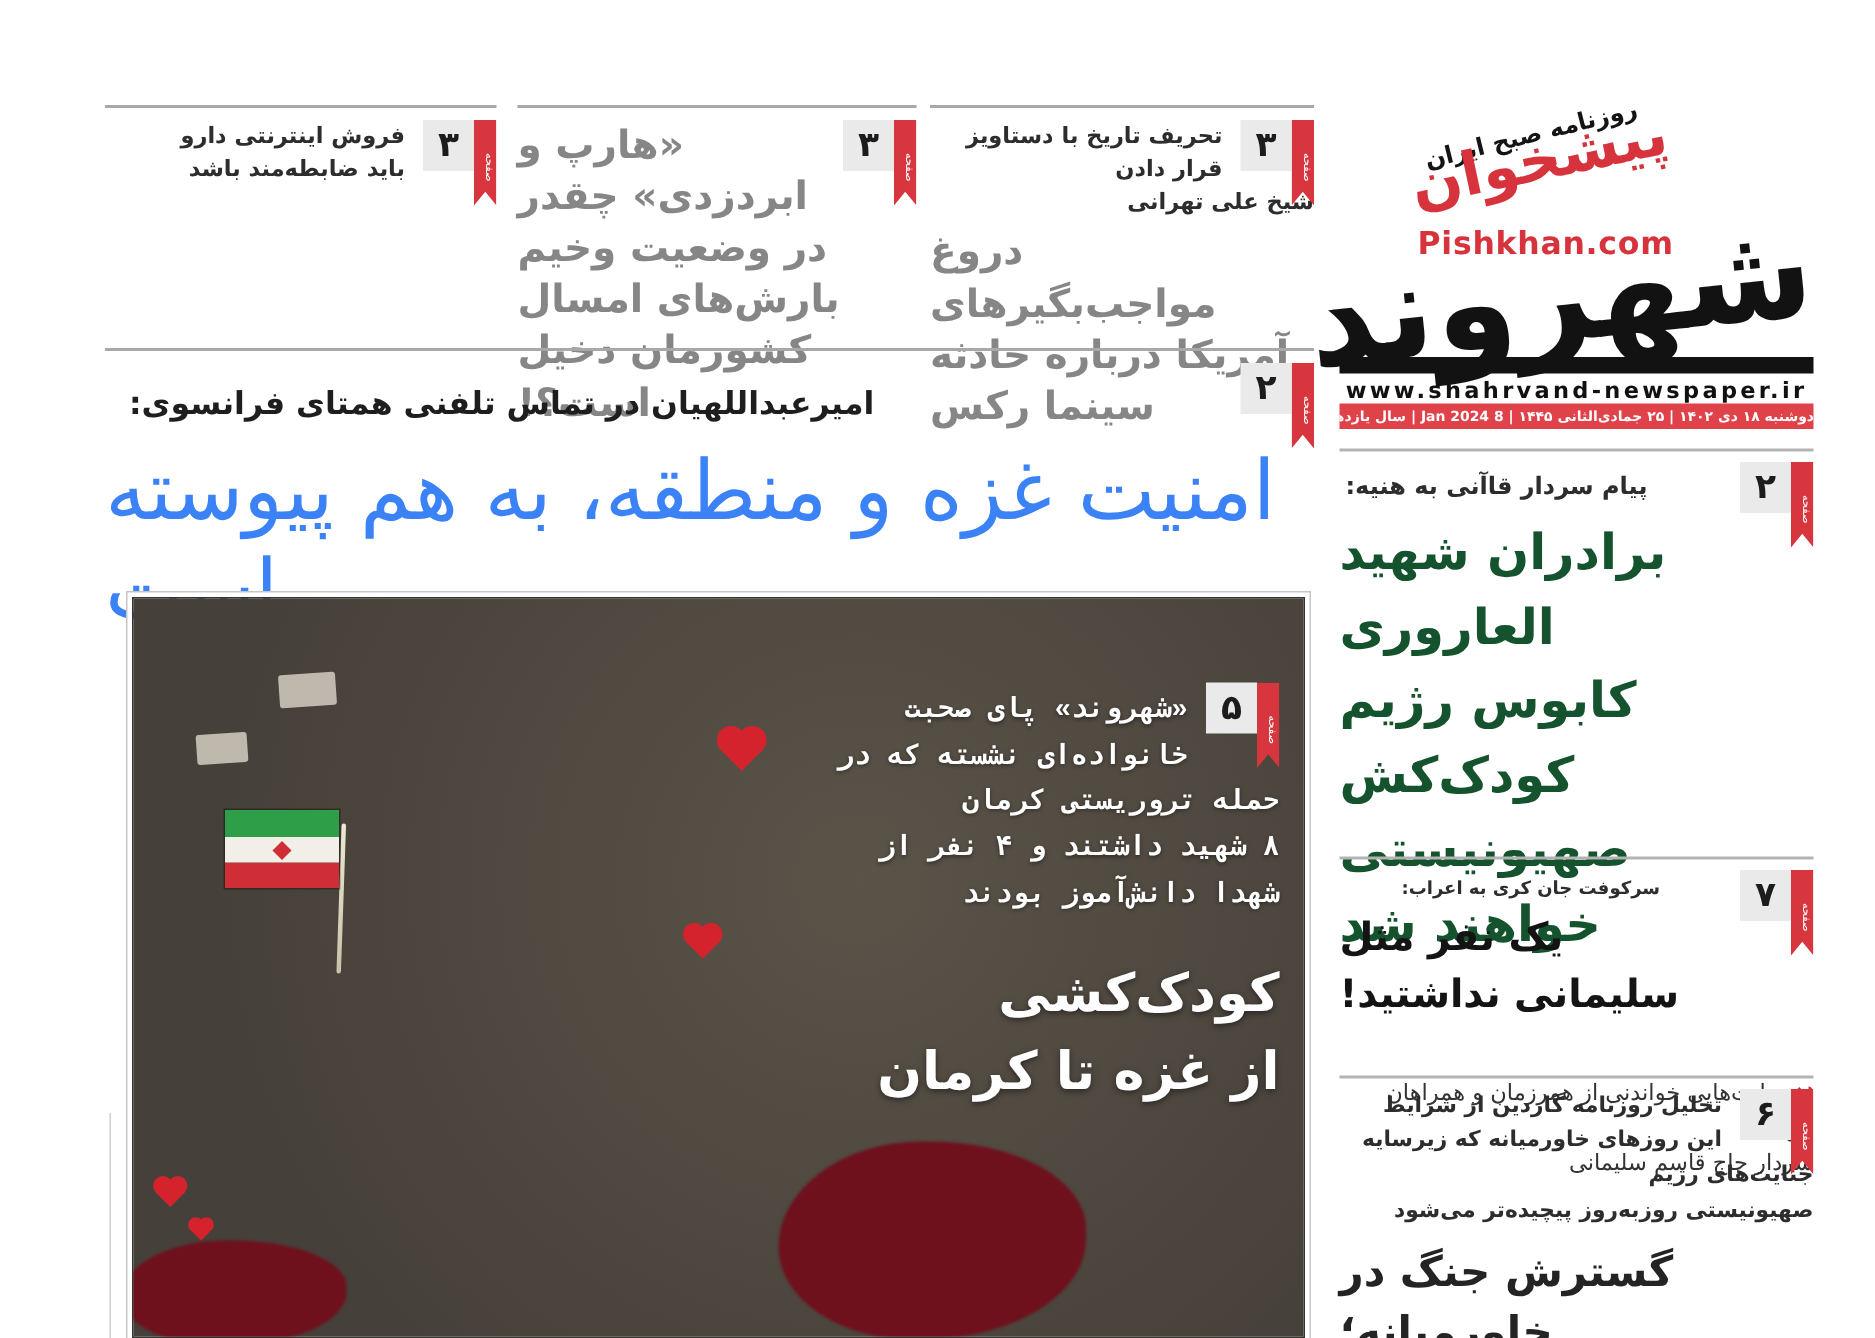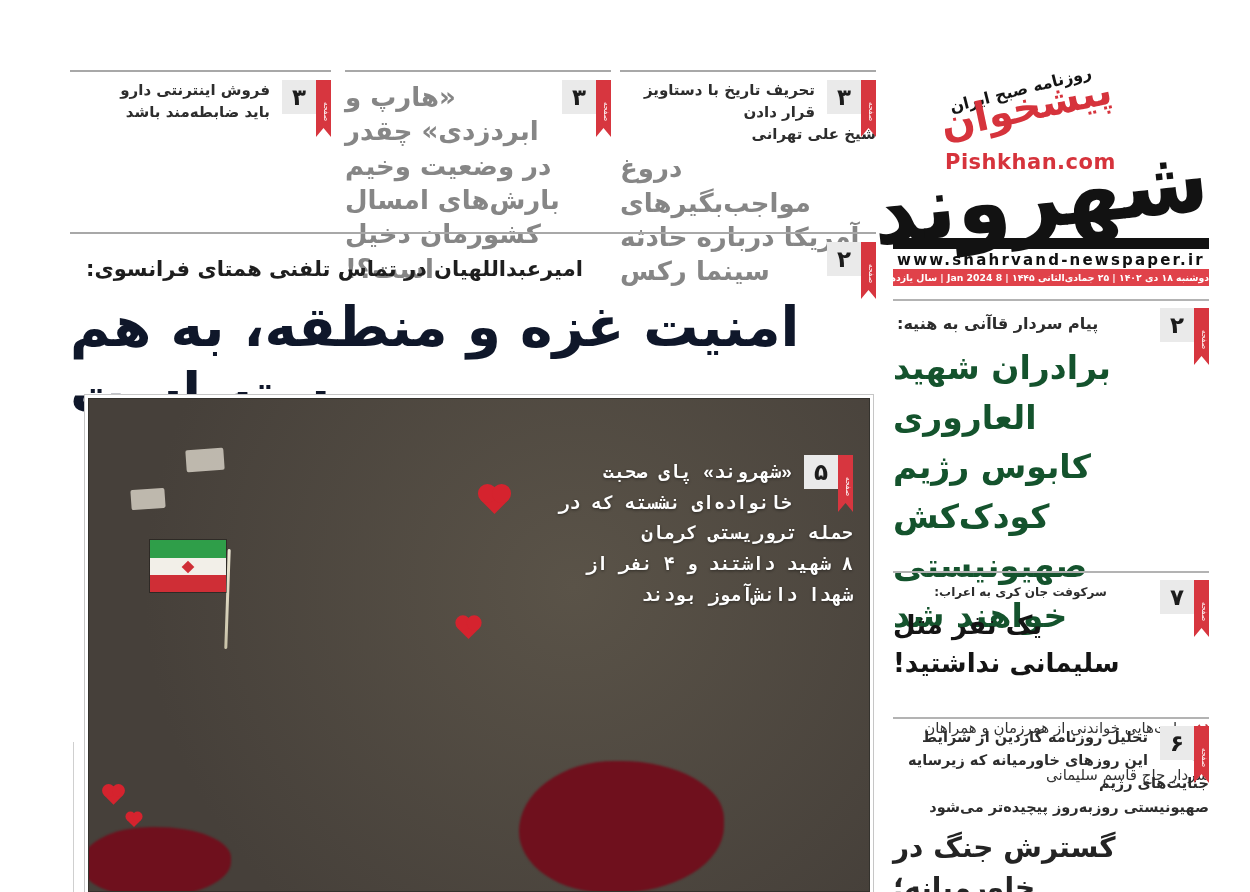--- a/index.html
+++ b/index.html
@@ -21,21 +21,21 @@
   .headline{font-size:26px;line-height:1.32;font-weight:800;color:#868686;text-align:left;white-space:pre-line;margin-top:6px;}
 
   
   .ts0{left:620px;top:70px;width:256px;}
   .ts1{left:345px;top:70px;width:266px;}
   .ts2{left:70px;top:70px;width:261px;}
 
   
   .lead{left:70px;top:232px;width:806px;}
   .lead .kicker{text-align:left;font-size:21px;padding-left:16px;margin-top:12px;color:#1e1e1e;}
-  .lead .headline{font-size:55px;line-height:1.2;font-weight:700;color:#0f172a;margin-top:10px;letter-spacing:-1px;}
+  .lead .headline{font-size:55px;line-height:1.2;font-weight:400;color:#3b82f6;margin-top:10px;letter-spacing:-1px;}
 
   
   .rc-item{position:absolute;left:893px;width:316px;border-top:2px solid #b3b3b3;padding-top:7px;}
   .it0{top:299px;}  .it1{top:571px;}  .it2{top:717px;}
   .it0 .kicker{text-align:left;font-size:16px;padding-left:4px;margin-top:4px;}
   .it0 .headline{font-size:33px;line-height:1.5;color:#14532d;margin-top:8px;}
   .it1 .kicker{font-size:12px;margin-top:4px;text-align:center;}
   .it1 .headline{font-size:26px;line-height:1.45;color:#141414;margin-top:6px;}
   .sub{margin-top:10px;font-size:15px;line-height:1.55;color:#333;text-align:right;white-space:pre-line;}
   .sub .arrow{color:#c23a41;font-size:16px;font-weight:700;margin-left:4px;}
@@ -244,17 +244,19 @@
     <div class="ph-overlay">
       <div class="marker">
         <span class="ribbon">صفحه</span>
         <span class="pnum">۵</span>
       </div>
       <div class="ph-kicker">«شهروند» پای صحبت
 خانواده‌ای نشسته که در
 حمله تروریستی کرمان
 ۸ شهید داشتند و ۴ نفر از
 شهدا دانش‌آموز بودند</div>
+      <div class="ph-headline">کودک‌کشی
+از غزه تا کرمان</div>
     </div>
   </div>
 
   <div style="position:absolute;left:73px;top:742px;width:1px;height:150px;background:#cfcfcf;"></div>
 </div>
 
 </body></html>

